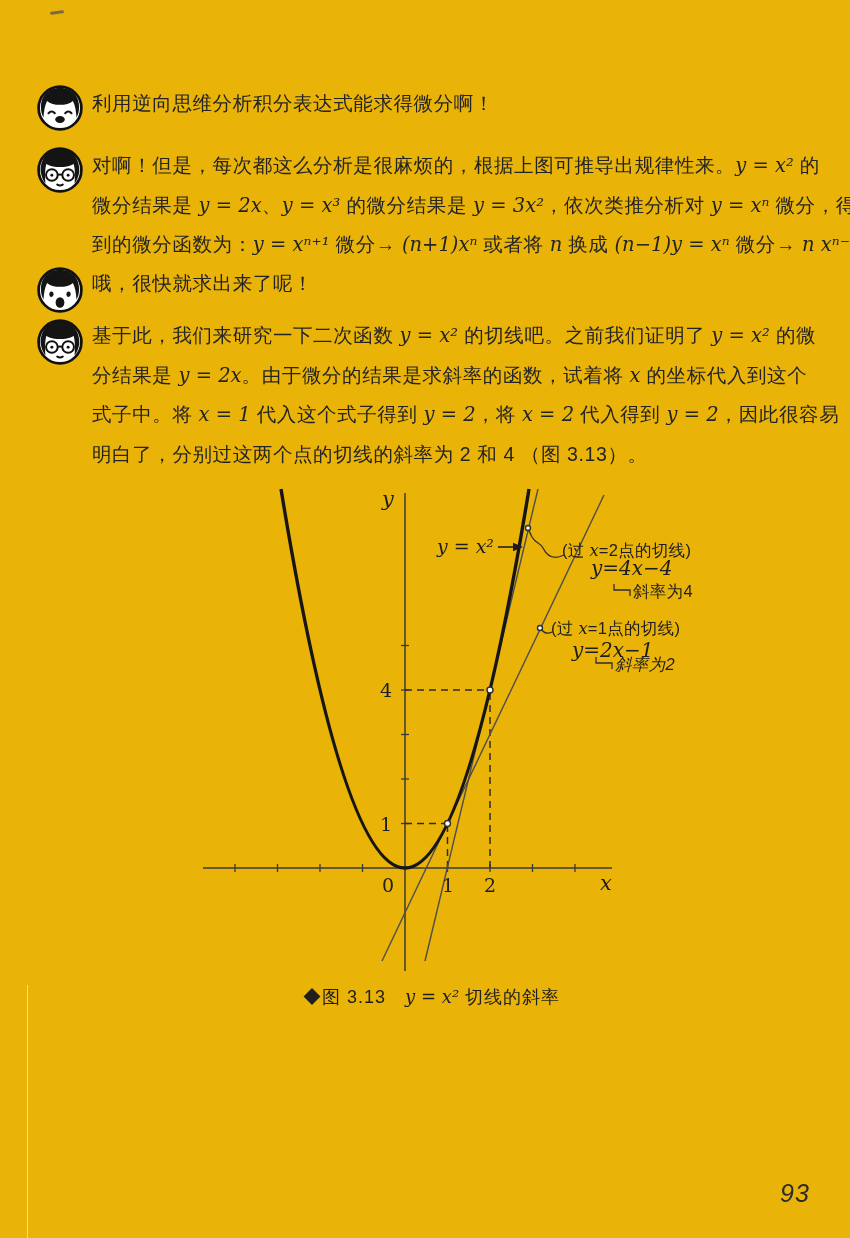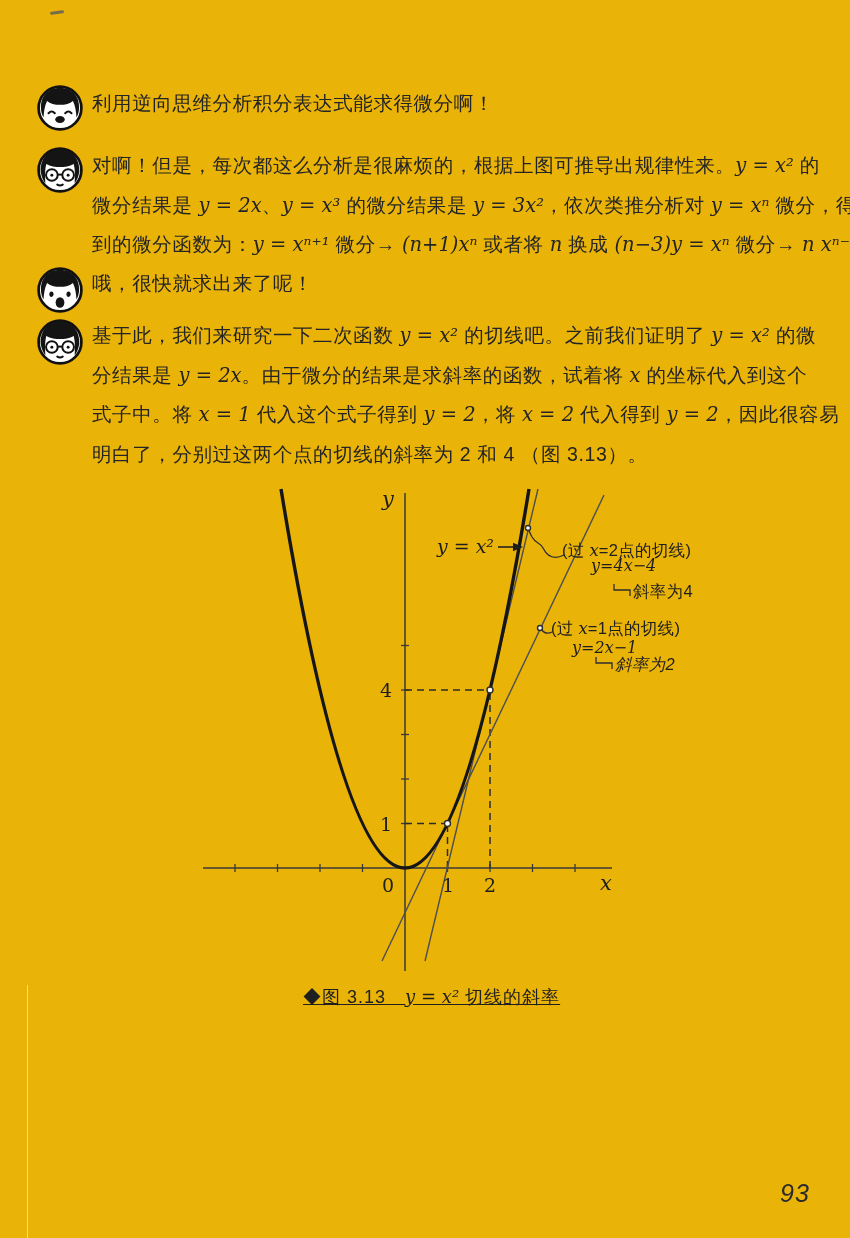--- a/index.html
+++ b/index.html
@@ -30,26 +30,26 @@
   .tick { stroke:#3a3a3a; stroke-width:1.3; }
   .thin { stroke:#4d4d4d; stroke-width:1.4; }
   .thin2 { stroke:#222; stroke-width:1.6; }
   .curve { stroke:#161616; stroke-width:3.4; fill:none; }
   .dash { stroke:#2c2c2c; stroke-width:1.5; stroke-dasharray:7 5; }
   .pt { fill:#fcfcf9; stroke:#2c2c2c; stroke-width:1.4; }
   .lead { stroke:#2e2e2e; stroke-width:1.3; fill:none; }
   .glabel { position:absolute; white-space:nowrap; color:#1e1e1e; }
   .tickfont { font-family:"DejaVu Serif", serif; font-size:19px; }
   .axisfont { font-family:"DejaVu Serif", serif; font-style:italic; font-size:21px; }
-  .eqfont { font-family:"DejaVu Serif", serif; font-style:italic; font-size:16px; }
+  .eqfont { font-family:"DejaVu Serif", serif; font-style:italic; font-size:20px; }
   .notefont { font-size:16.5px; letter-spacing:.3px; }
   .right { text-align:right; }
   .caption {
     position:absolute; left:303px; top:985px; font-size:18px;
-    letter-spacing:1px; color:#1f1f1f; white-space:nowrap;text-decoration:underline;
+    letter-spacing:1px; color:#1f1f1f; white-space:nowrap;
   }
   .pageno {
     position:absolute; left:780px; top:1179px; font-size:25px;
     color:#2b2b2b; letter-spacing:1px;font-style:italic;
   }
   .av-stroke { fill:none; stroke:#111; stroke-width:2; stroke-linecap:round; }
 </style>
 </head>
 <body>
 
@@ -78,21 +78,21 @@
       <circle cx="15.2" cy="27.8" r="5.6" fill="#fff" stroke="#111" stroke-width="1.9"></circle>
       <circle cx="30.8" cy="27.8" r="5.6" fill="#fff" stroke="#111" stroke-width="1.9"></circle>
       <line x1="20.8" y1="27.4" x2="25.2" y2="27.4" stroke="#111" stroke-width="1.9"></line>
       <circle cx="15.2" cy="28" r="1.4" fill="#111"></circle>
       <circle cx="30.8" cy="28" r="1.4" fill="#111"></circle>
       <path class="av-stroke" d="M20.4 37 Q23 38.6 25.6 37"></path>
     </svg>
     <div class="dlines" style="top:2px">
       <div class="dline"><span>对啊！但是，每次都这么分析是很麻烦的，根据上图可推导出规律性来。</span><span class="m">y = x²</span><span> 的</span></div>
       <div class="dline"><span>微分结果是 </span><span class="m">y = 2x</span><span>、</span><span class="m">y = x³</span><span> 的微分结果是 </span><span class="m">y = 3x²</span><span>，依次类推分析对 </span><span class="m">y = xⁿ</span><span> 微分，得</span></div>
-      <div class="dline"><span>到的微分函数为：</span><span class="m">y = xⁿ⁺¹</span><span> 微分→ </span><span class="m">(n+1)xⁿ</span><span> 或者将 </span><span class="m">n</span><span> 换成 </span><span class="m">(n−3)</span><span class="m">y = xⁿ</span><span> 微分→ </span><span class="m">n xⁿ⁻¹</span></div>
+      <div class="dline"><span>到的微分函数为：</span><span class="m">y = xⁿ⁺¹</span><span> 微分→ </span><span class="m">(n+1)xⁿ</span><span> 或者将 </span><span class="m">n</span><span> 换成 </span><span class="m">(n−1)</span><span class="m">y = xⁿ</span><span> 微分→ </span><span class="m">n xⁿ⁻¹</span></div>
     </div>
   </div>
 
   <div class="dialogue" style="top:264px;">
     <svg class="avatar" style="top:2px" viewBox="0 0 46 46">
       <circle cx="23" cy="23" r="20.5" fill="#fff" stroke="#111" stroke-width="2.6"></circle>
       <path d="M23 3.5 C11 3.5 4.5 12 4.7 22.5 C4.8 26.5 5.8 29.8 7.2 32 C7.6 26 8.3 20.8 10.6 16.2 C13.4 18.9 18 20 23 20 C28 20 32.6 18.9 35.4 16.2 C37.7 20.8 38.4 26 38.8 32 C40.2 29.8 41.2 26.5 41.3 22.5 C41.5 12 35 3.5 23 3.5 Z" fill="#141414"></path>
       <ellipse cx="14.8" cy="27" rx="2" ry="2.6" fill="#141414"></ellipse>
       <ellipse cx="31.2" cy="27" rx="2" ry="2.6" fill="#141414"></ellipse>
       <ellipse cx="23" cy="35" rx="4.2" ry="5" fill="#141414"></ellipse>

